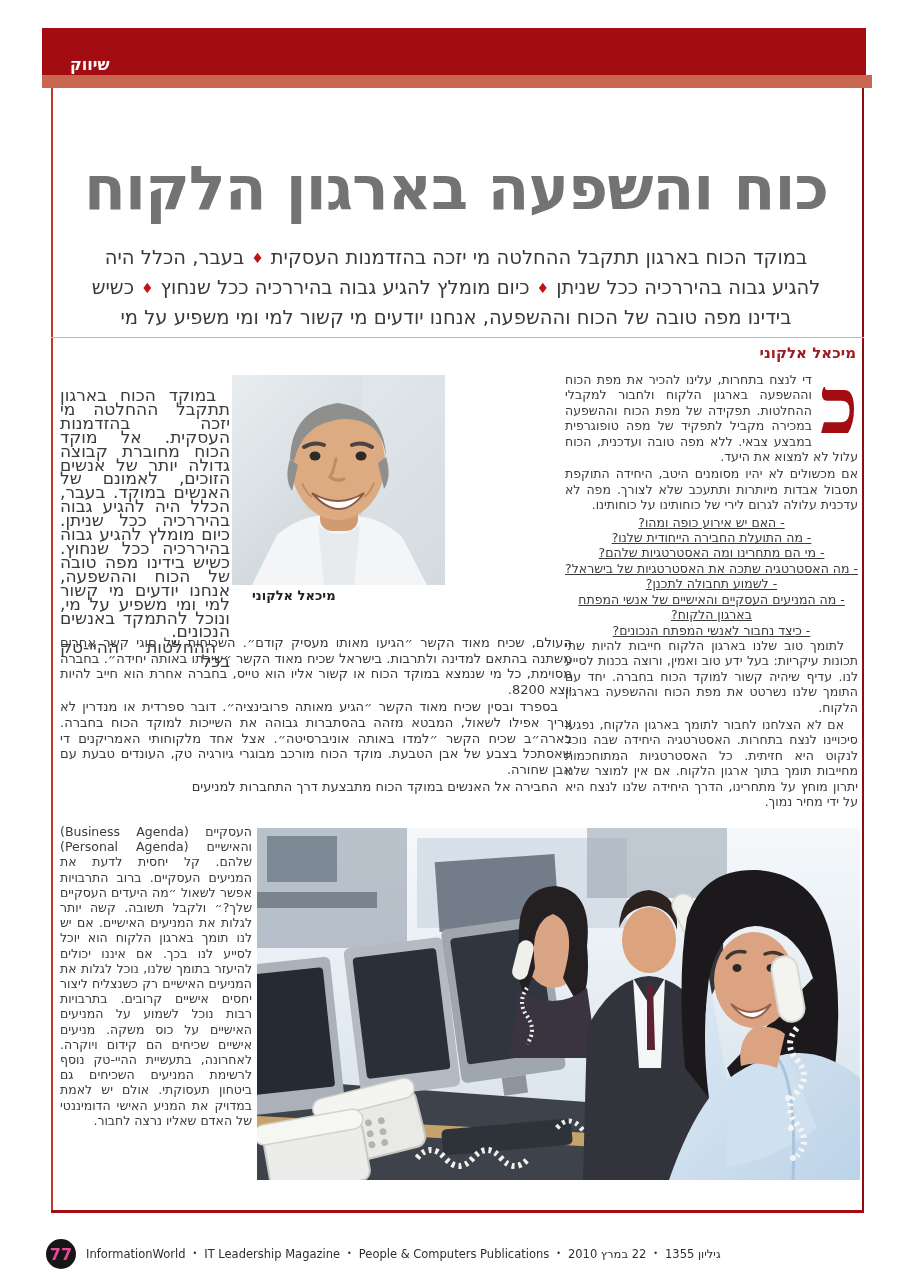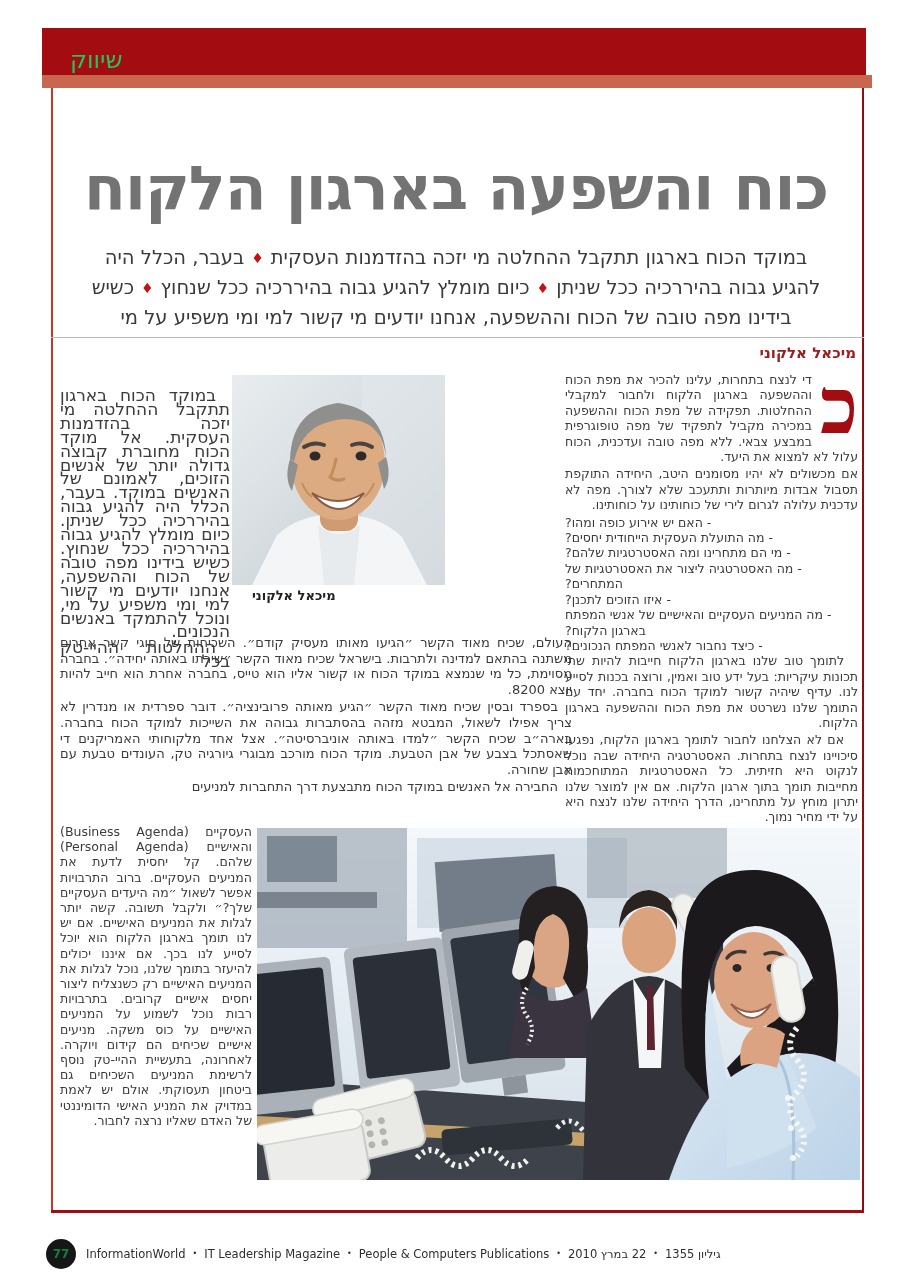--- a/index.html
+++ b/index.html
@@ -2,22 +2,22 @@
 <html lang="he"><head>
 <meta charset="utf-8">
 <style>
   html,body{margin:0;padding:0;background:#ffffff;}
   body{width:900px;height:1278px;overflow:hidden;
        font-family:"DejaVu Sans","Liberation Sans",sans-serif;color:#3b3b3b;}
   .page{position:relative;width:900px;height:1278px;background:#fff;}
 
   
   .section-bar{position:absolute;left:42px;top:28px;width:824px;height:47px;background:#a30d12;}
-  .section-label{position:absolute;left:28px;bottom:1px;color:#22c55e;font-weight:normal;
-                 font-size:24px;direction:rtl;letter-spacing:0;}
+  .section-label{position:absolute;left:28px;bottom:1px;color:#ffffff;font-weight:bold;
+                 font-size:16px;direction:rtl;letter-spacing:0;}
   .salmon-strip{position:absolute;left:42px;top:75px;width:830px;height:13px;background:#c8664f;}
 
   
   .vline-left{position:absolute;left:51px;top:88px;width:2px;height:1124px;background:#c0392b;}
   .vline-right{position:absolute;left:862px;top:88px;width:2px;height:1124px;background:#8e0e12;}
   .hline-bottom{position:absolute;left:51px;top:1210px;width:813px;height:3px;background:#a30d12;}
 
   
   .headline{position:absolute;left:58px;right:46px;top:148px;text-align:center;direction:rtl;
             font-size:61px;font-weight:bold;color:#737373;letter-spacing:-1px;line-height:1.3;}
@@ -28,33 +28,33 @@
   .byline{position:absolute;right:44px;top:344px;color:#9e1b1e;font-weight:bold;font-size:15px;direction:rtl;}
 
   
   .article{position:absolute;left:52px;top:372px;width:812px;height:838px;}
   .col{direction:rtl;text-align:justify;color:#3b3b3b;}
   .col p{margin:0 0 2px 0;}
   .indent{text-indent:14px;}
   .right-col{position:absolute;right:6px;top:0;width:293px;font-size:12.5px;line-height:15.4px;}
   .dropcap{float:right;font-size:78px;line-height:60px;color:#a30d12;font-weight:bold;
            margin:4px 0 0 8px;font-family:"DejaVu Serif","Liberation Serif",serif;}
-  .bullet-line{text-align:left;}
+  .bullet-line{text-align:center;text-decoration:underline;}
   .left-col{position:absolute;left:8px;top:17px;width:170px;font-size:17px;line-height:13.9px;}
   .portrait{position:absolute;left:180px;top:3px;width:213px;height:210px;overflow:hidden;background:#d7dde1;}
   .portrait-caption{position:absolute;left:180px;top:216px;width:213px;direction:rtl;text-align:left;
                     padding-left:20px;box-sizing:border-box;font-size:13px;font-weight:bold;color:#222;}
   .mid-block{position:absolute;left:8px;top:263px;width:512px;font-size:13px;line-height:15.6px;}
   .bottom-left-col{position:absolute;left:8px;top:452px;width:192px;font-size:12.5px;line-height:15.2px;}
   .big-photo{position:absolute;left:205px;top:456px;width:603px;height:352px;overflow:hidden;background:#e8eef4;}
 
   
   .footer{position:absolute;left:46px;top:1238px;height:32px;display:flex;align-items:center;}
-  .page-num{width:30px;height:30px;border-radius:50%;background:#161616;color:#15803d;font-weight:bold;
-            font-size:12px;display:flex;align-items:center;justify-content:center;}
+  .page-num{width:30px;height:30px;border-radius:50%;background:#161616;color:#ec4899;font-weight:bold;
+            font-size:16px;display:flex;align-items:center;justify-content:center;}
   .footer-items{margin-left:10px;font-size:11.5px;color:#2f2f2f;direction:ltr;}
   .footer-sep{color:#2f2f2f;font-size:8px;margin:0 7px;vertical-align:2px;}
 </style>
 </head>
 <body>
 
 <div class="page">
 
   <div class="section-bar">
     <div class="section-label">שיווק</div>
@@ -75,24 +75,24 @@
 
   <div class="article">
 
     <div class="col right-col">
       <p><span class="dropcap">כ</span><span>די לנצח בתחרות, עלינו להכיר את מפת הכוח וההשפעה בארגון הלקוח ולחבור למקבלי ההחלטות. תפקידה של מפת הכוח וההשפעה במכירה מקביל לתפקיד של מפה טופוגרפית במבצע צבאי. ללא מפה טובה ועדכנית, הכוח עלול לא למצוא את היעד.</span></p>
       <div>
           <p class="para">אם מכשולים לא יהיו מסומנים היטב, היחידה התוקפת תסבול אבדות מיותרות ותתעכב שלא לצורך. מפה לא עדכנית עלולה לגרום לירי של כוחותינו על כוחותינו.</p>
         </div>
       <div>
           <div class="bullet-line">- האם יש אירוע כופה ומהו?</div>
-          <div class="bullet-line">- מה התועלת העסקית הייחודית יחסים?</div>
+          <div class="bullet-line">- מה התועלת החבירה הייחודית שלנו?</div>
           <div class="bullet-line">- מי הם מתחרינו ומה האסטרטגיות שלהם?</div>
-          <div class="bullet-line">- מה האסטרטגיה ליצור את האסטרטגיות של המתחרים?</div>
-          <div class="bullet-line">- איזו הזוכים לתכנן?</div>
+          <div class="bullet-line">- מה האסטרטגיה שתכה את האסטרטגיות של בישראל?</div>
+          <div class="bullet-line">- לשמוע תחבולה לתכנן?</div>
           <div class="bullet-line">- מה המניעים העסקיים והאישיים של אנשי המפתח בארגון הלקוח?</div>
           <div class="bullet-line">- כיצד נחבור לאנשי המפתח הנכונים?</div>
         </div>
       <div>
           <p class="para indent">לתומך טוב שלנו בארגון הלקוח חייבות להיות שתי תכונות עיקריות: בעל ידע טוב ואמין, ורוצה בכנות לסייע לנו. עדיף שיהיה קשור למוקד הכוח בחברה. יחד עם התומך שלנו נשרטט את מפת הכוח וההשפעה בארגון הלקוח.</p>
           <p class="para indent">אם לא הצלחנו לחבור לתומך בארגון הלקוח, נפגעו סיכויינו לנצח בתחרות. האסטרטגיה היחידה שבה נוכל לנקוט היא חזיתית. כל האסטרטגיות המתוחכמות מחייבות תומך בתוך ארגון הלקוח. אם אין למוצר שלנו יתרון מוחץ על מתחרינו, הדרך היחידה שלנו לנצח היא על ידי מחיר נמוך.</p>
         </div>
     </div>
 
     <div class="portrait">

